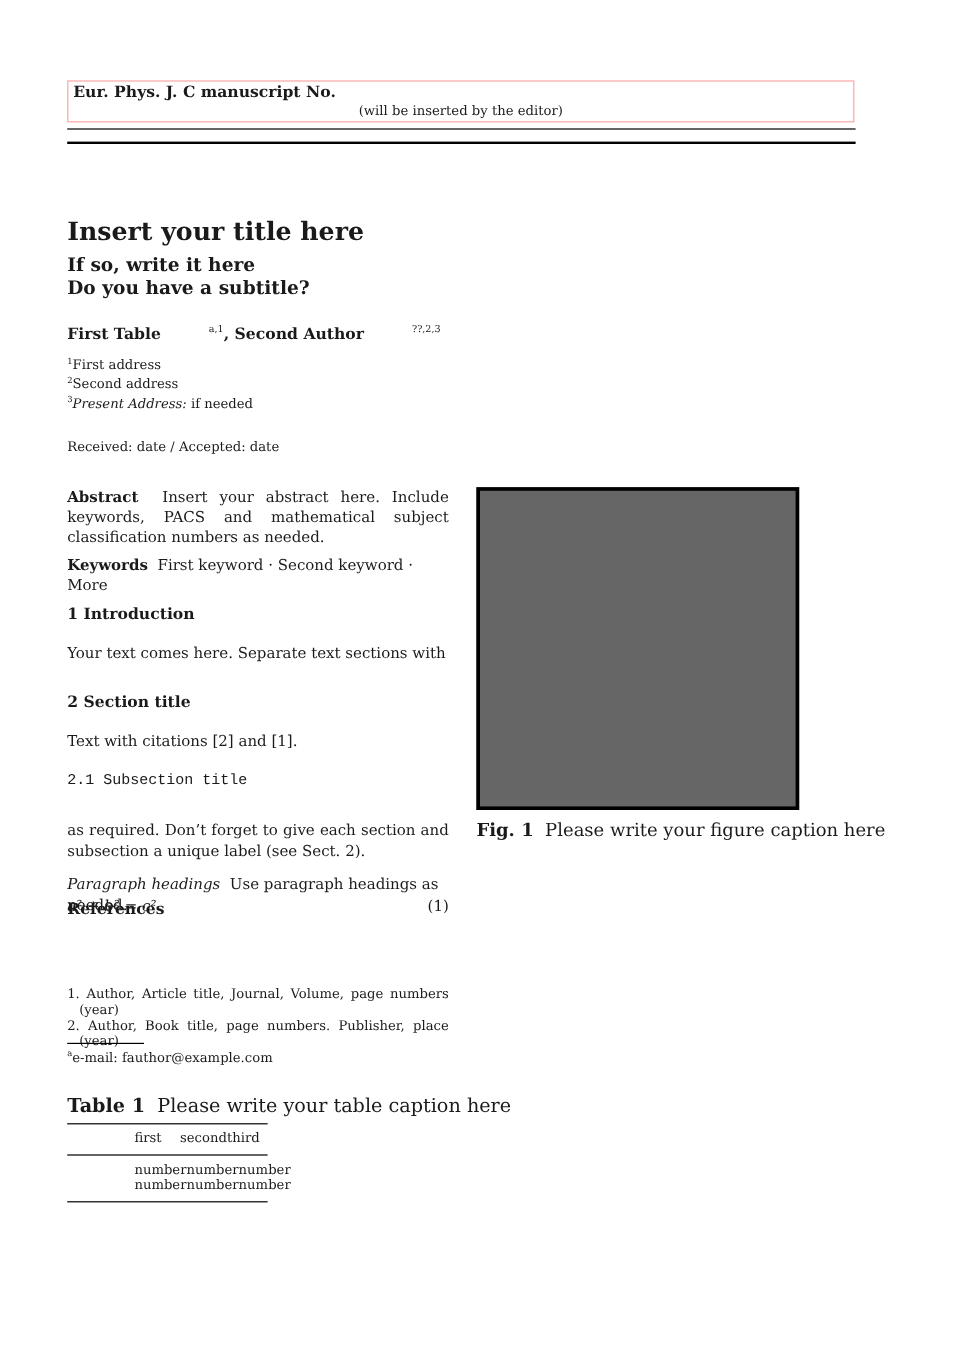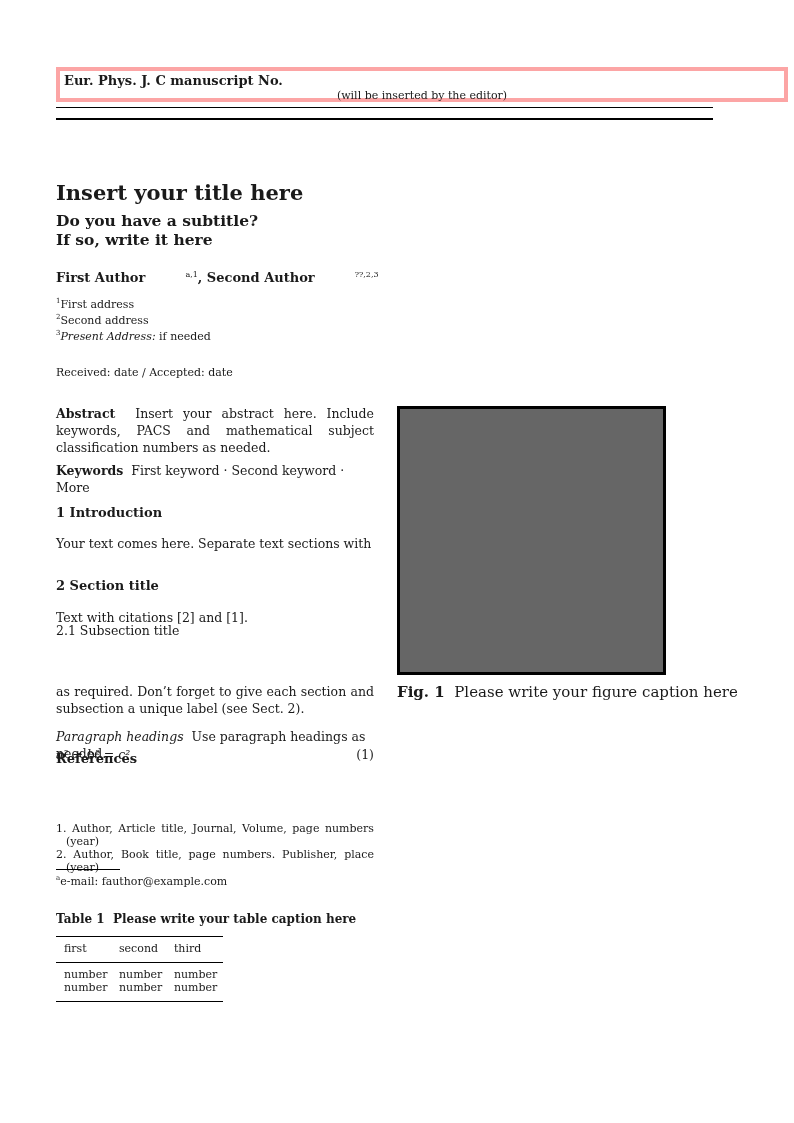--- a/index.html
+++ b/index.html
@@ -1,63 +1,63 @@
 <!DOCTYPE html>
 <html><head>
 <meta charset="utf-8">
 <style>
   html, body { margin:0; padding:0; background:#ffffff; }
   body { width:794px; height:1123px; position:relative; overflow:hidden;
          font-family:"DejaVu Serif","Liberation Serif",serif; color:#1a1a1a; }
   .abs { position:absolute; }
-  .journal-box { left:56px; top:67px; width:732px; height:35px; border:4px solid #fca5a5; box-sizing:border-box; padding:2px 4px; }
+  .journal-box { left:56px; top:67px; width:656px; height:35px; border:1px solid #fca5a5; box-sizing:border-box; padding:2px 4px; }
   .journal-box .l1 { font-weight:bold; font-size:13px; line-height:15px; }
   .journal-box .l2 { font-size:11px; line-height:15px;text-align:center; }
   .rule-thin { left:56px; top:107px; width:657px; height:1px; background:#000; }
   .rule-thick { left:56px; top:118px; width:657px; height:2px; background:#000; }
   .title { left:56px; top:180px; font-size:21px; font-weight:bold; }
   .subtitle { left:56px; top:211px; font-size:15.5px; font-weight:bold; line-height:19px; }
   .authors { left:56px; top:270px; font-size:13px; font-weight:bold; }
   .authors sup { font-size:8px; font-weight:normal;margin-left:40px; }
   .addr { left:56px; top:295px; font-size:11px; line-height:13.5px; }
   .addr sup { font-size:7px; }
   .received { left:56px; top:366px; font-size:11px; }
   .col { left:56px; width:318px; font-size:12.5px; line-height:17px; }
   .just { text-align:justify; }
   .heading { font-weight:bold; font-size:13px; }
   .figbox { left:397px; top:406px; width:269px; height:269px; box-sizing:border-box; border:3px solid #000; background:#666666; }
   .figcap { left:397px; top:683px; font-size:15px; }
   .refs { left:56px; top:822px; width:318px; font-size:11px; line-height:13px; }
   .footrule { left:56px; top:869px; width:64px; height:1px; background:#000; }
   .footnote { left:56px; top:874px; font-size:11px; }
-  .tabcap { left:56px; top:912px; font-size:12px;font-weight:bold; }
+  .tabcap { left:56px; top:912px; font-size:16px; }
   .tbl { left:56px; top:936px; width:167px; font-size:11px; }
   .tbl .hr { height:1px; background:#000; }
   .tbl .row { display:flex; padding-left:8px; line-height:13px; }
   .tbl .row span { display:inline-block; }
-  .c1 { width:56px; } .c2 { width:56px; } .c3 { width:50px; }
+  .c1 { width:56px;margin-left:48px; } .c2 { width:56px; } .c3 { width:50px; }
 </style>
 </head>
 <body>
 
 <div class="abs journal-box">
   <div class="l1">Eur. Phys. J. C manuscript No.</div>
   <div class="l2">(will be inserted by the editor)</div>
 </div>
 <div class="abs rule-thin"></div>
 <div class="abs rule-thick"></div>
 
 <div class="abs title">Insert your title here</div>
 <div class="abs subtitle">
+  <div>If so, write it here</div>
   <div>Do you have a subtitle?</div>
-  <div>If so, write it here</div>
 </div>
 
 <div class="abs authors">
-  <span>First Author</span><sup>a,1</sup><span>, </span><span>Second Author</span><sup>??,2,3</sup>
+  <span>First Table</span><sup>a,1</sup><span>, </span><span>Second Author</span><sup>??,2,3</sup>
 </div>
 
 <div class="abs addr">
   <div><sup>1</sup><span>First address</span></div>
   <div><sup>2</sup><span>Second address</span></div>
   <div><sup>3</sup><i>Present Address:</i><span> if needed</span></div>
 </div>
 
 <div class="abs received">Received: date / Accepted: date</div>
 
@@ -67,21 +67,21 @@
 <div class="abs col" style="top:462px;">
   <b>Keywords</b>&nbsp; <span>First keyword · Second keyword · More</span>
 </div>
 
 <div class="abs col heading" style="top:504px;">1 Introduction</div>
 <div class="abs col" style="top:535px;">Your text comes here. Separate text sections with</div>
 
 <div class="abs col heading" style="top:577px;">2 Section title</div>
 <div class="abs col" style="top:609px;">Text with citations [2] and [1].</div>
 
-<div class="abs col" style="top:622px;">2.1 Subsection title</div>
+<div class="abs col" style="top:642px;font-family:Liberation Mono, monospace;">2.1 Subsection title</div>
 <div class="abs col just" style="top:683px;">as required. Don’t forget to give each section and subsection a unique label (see Sect. 2).</div>
 
 <div class="abs col" style="top:728px;">
   <i>Paragraph headings</i>&nbsp; <span>Use paragraph headings as needed.</span>
 </div>
 <div class="abs col" style="top:746px; display:flex; justify-content:space-between;">
   <i>a² + b² = c²</i>
   <span>(1)</span>
 </div>
 

